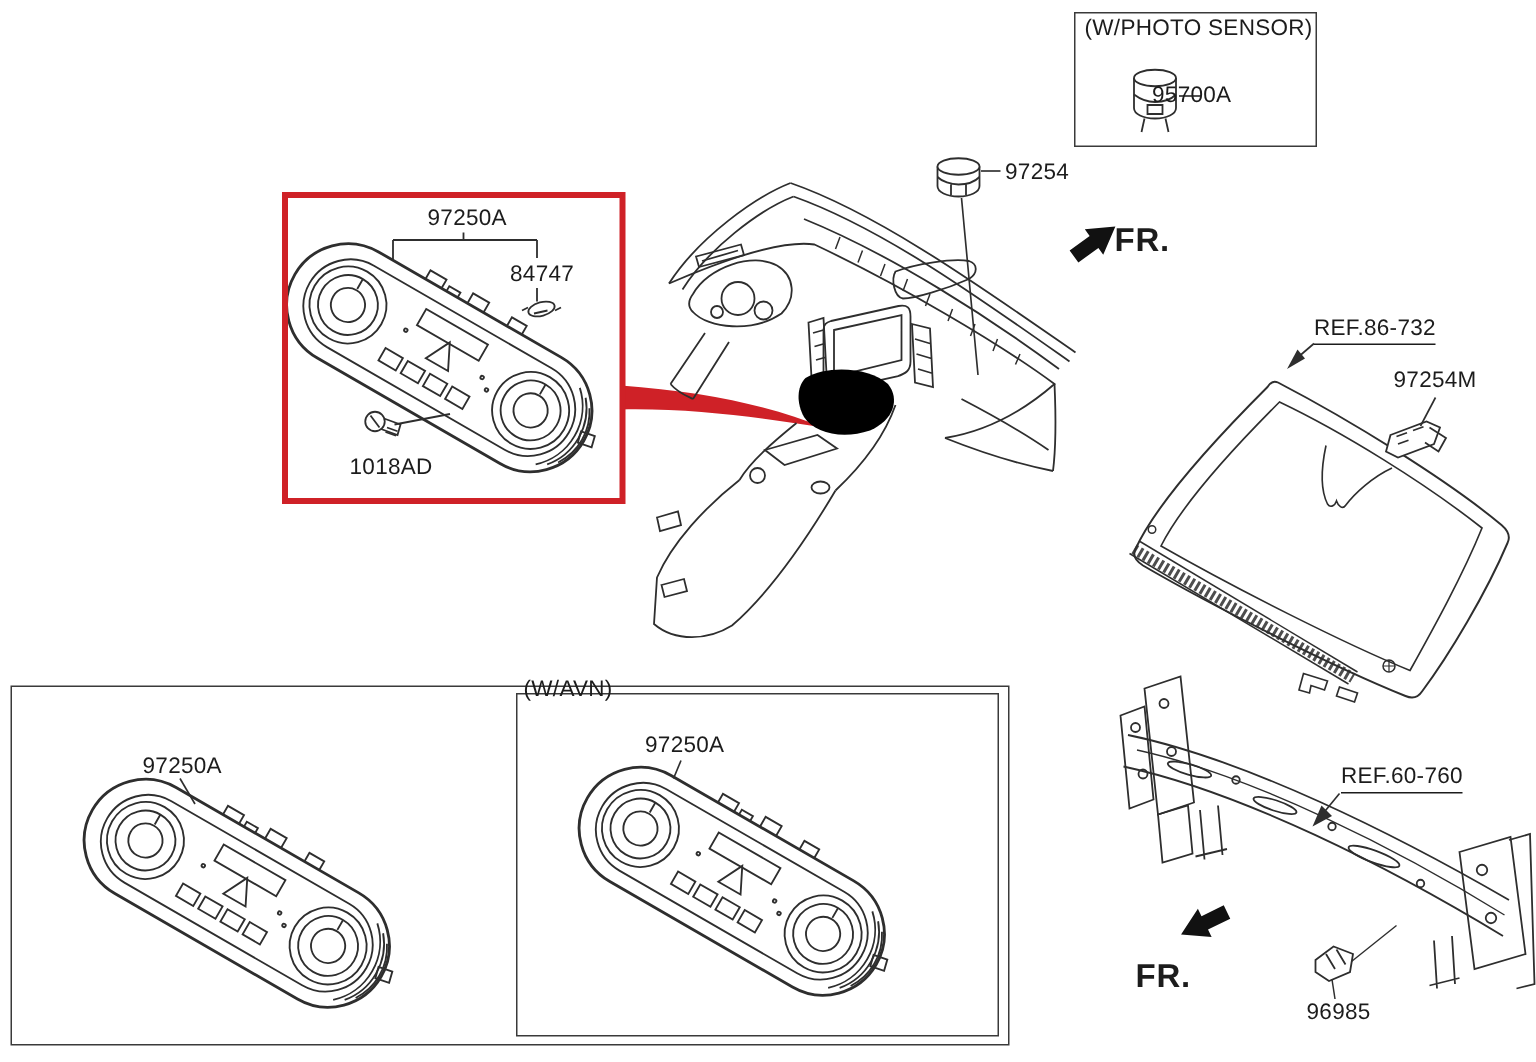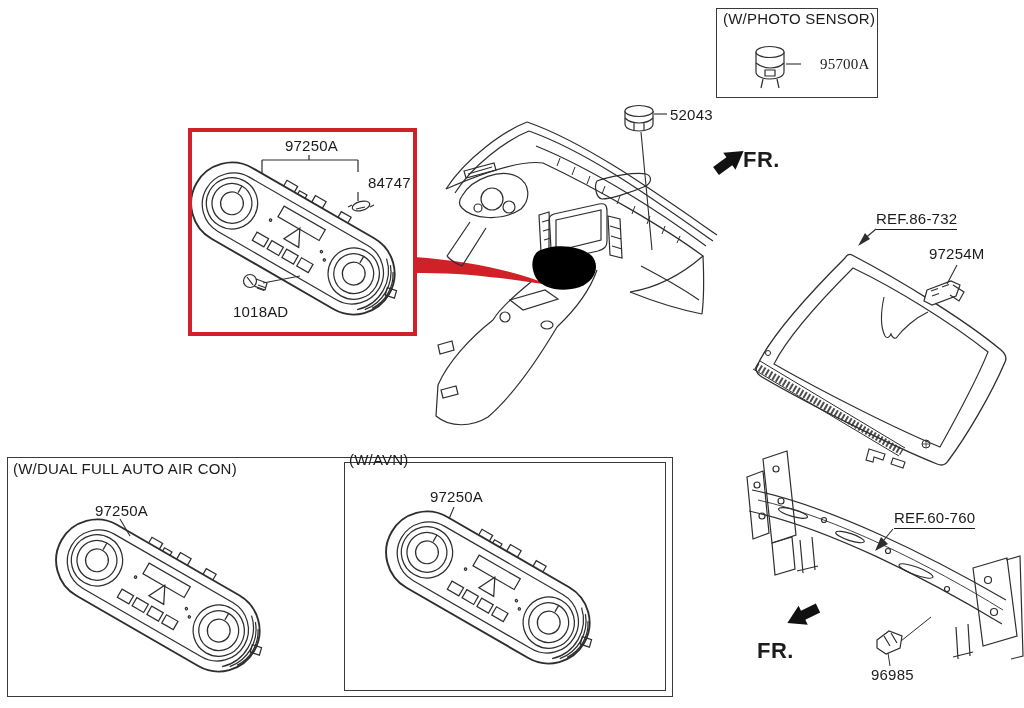--- a/index.html
+++ b/index.html
@@ -193,35 +193,34 @@
       <path d="M454,507 L449,519" stroke="#2e2e2e" stroke-width="1.1" fill="none"></path>
     </g>
   </svg>
 
   <div class="box" style="left:716px;top:8px;width:160px;height:88px;"></div>
   <div class="redbox" style="left:188px;top:128px;width:221px;height:200px;"></div>
   <div class="box" style="left:7px;top:457px;width:664px;height:238px;"></div>
   <div class="box" style="left:344px;top:462px;width:320px;height:227px;"></div>
 
   <div class="lbl" style="left:723px;top:11px;">(W/PHOTO SENSOR)</div>
-  <div class="lbl" style="left:820px;top:56px;font-family:Liberation Serif, serif;">95700A</div>
+  <div class="lbl" style="left:768px;top:56px;">95700A</div>
 
   <div class="lbl" style="left:285px;top:138px;">97250A</div>
-  <div class="lbl" style="left:340px;top:175px;margin-left:28px;">84747</div>
+  <div class="lbl" style="left:340px;top:175px;">84747</div>
   <div class="lbl" style="left:233px;top:304px;">1018AD</div>
 
-  <div class="lbl" style="left:670px;top:107px;">52043</div>
+  <div class="lbl" style="left:670px;top:107px;">97254</div>
   <div class="lbl fr" style="left:743px;top:128px;">FR.</div>
 
   <div class="lbl ref" style="left:876px;top:211px;">REF.86-732</div>
   <div class="lbl" style="left:929px;top:246px;">97254M</div>
 
   <div class="lbl ref" style="left:894px;top:510px;">REF.60-760</div>
   <div class="lbl" style="left:871px;top:667px;">96985</div>
   <div class="lbl fr" style="left:757px;top:619px;">FR.</div>
 
-  <div class="lbl" style="left:13px;top:461px;">(W/DUAL FULL AUTO AIR CON)</div>
   <div class="lbl" style="left:95px;top:503px;">97250A</div>
 
   <div class="lbl" style="left:349px;top:452px;">(W/AVN)</div>
   <div class="lbl" style="left:430px;top:489px;">97250A</div>
 
 </div>
 
 </body></html>

